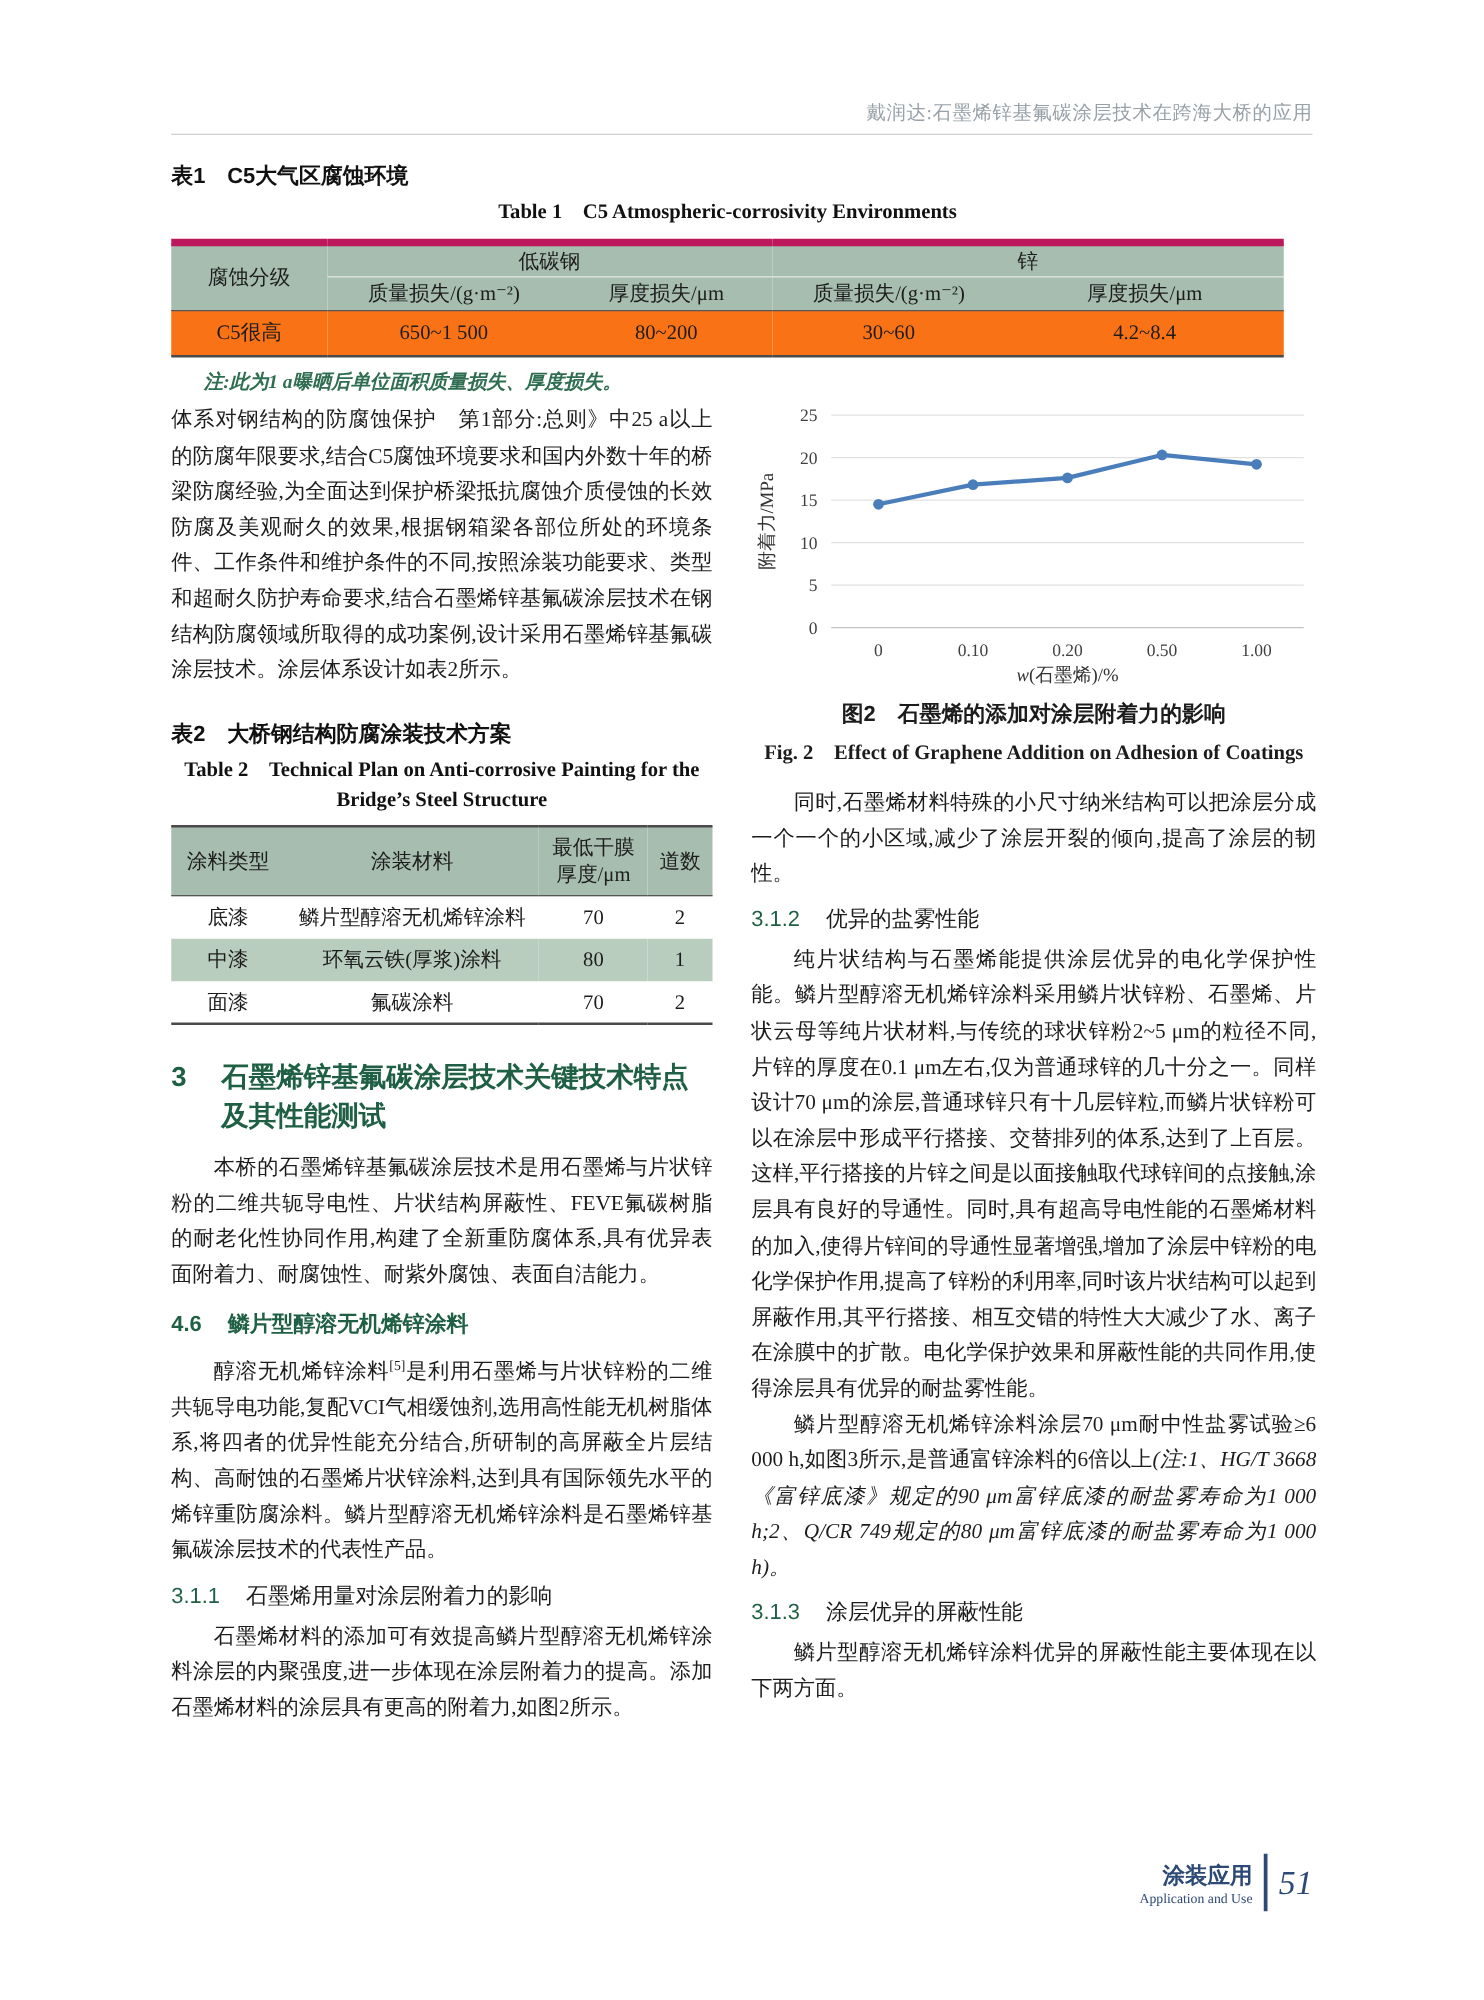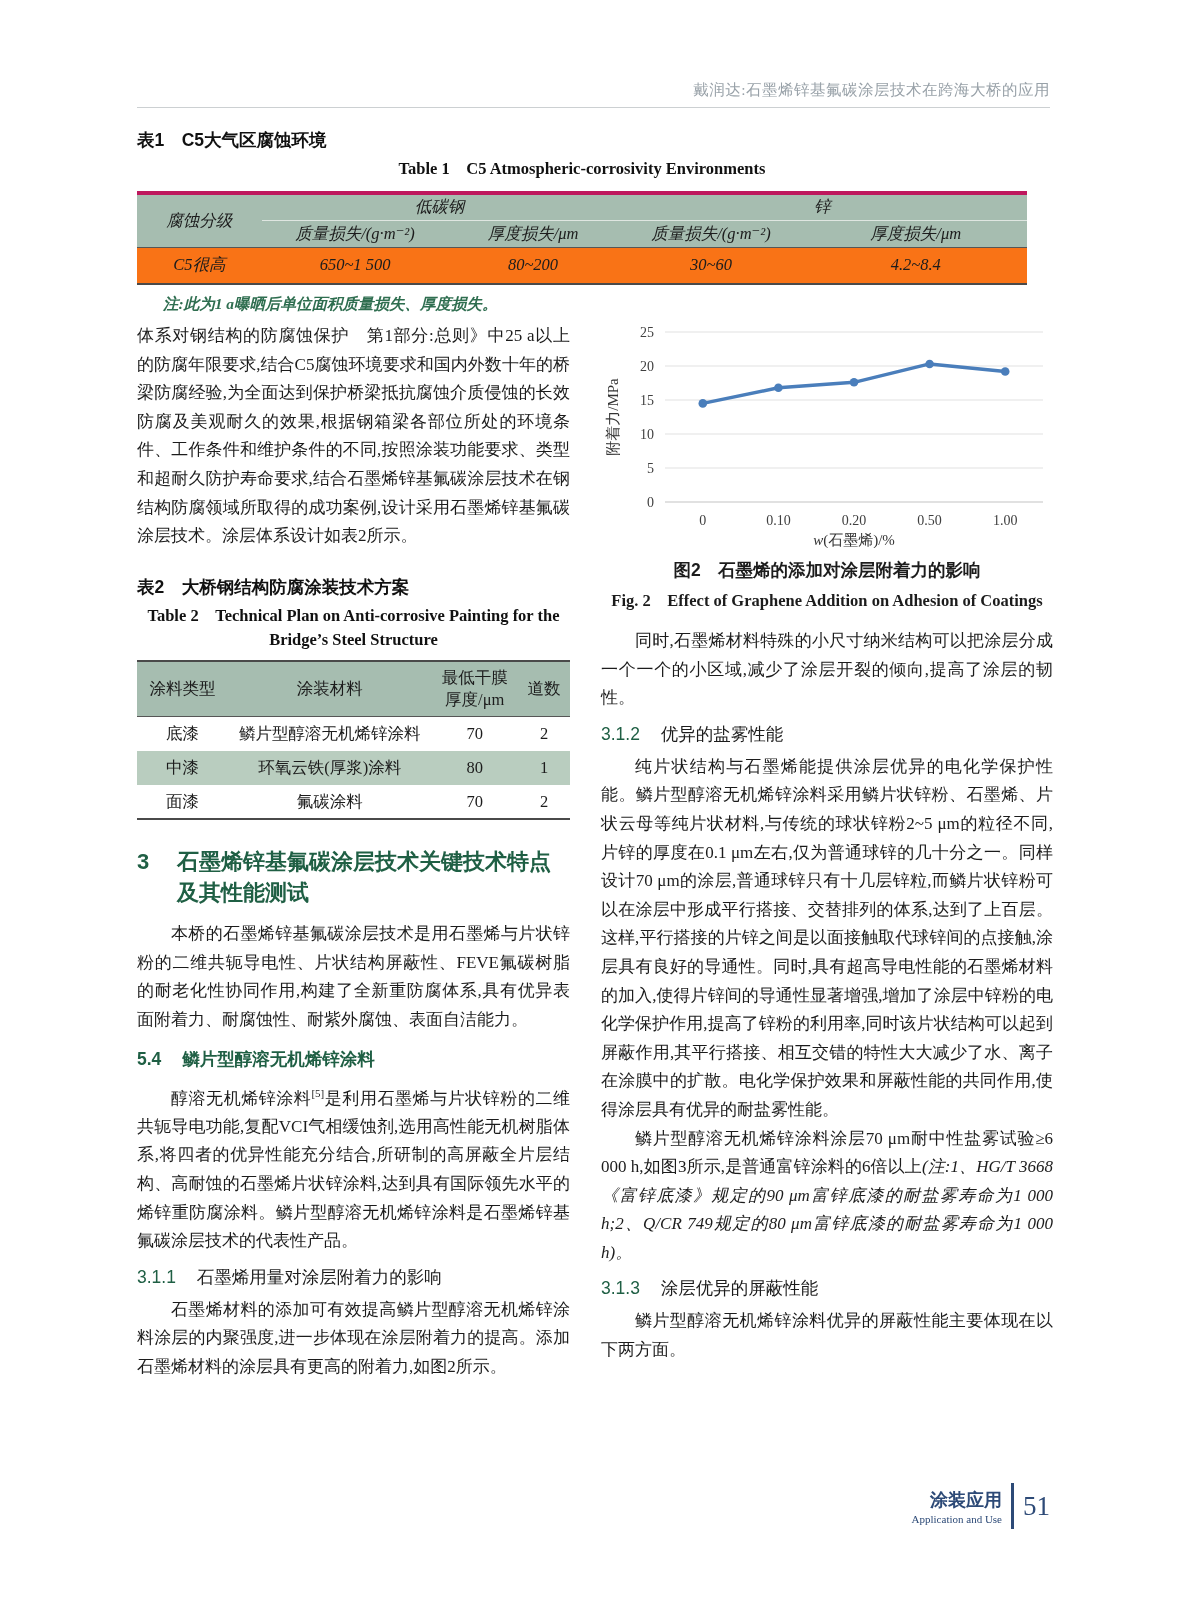--- a/index.html
+++ b/index.html
@@ -11,21 +11,21 @@
   }
   
   .hdr-text { position:absolute; top:80px; right:137px; font-size:15.5px; color:#98a1a8; letter-spacing:.5px; }
   .hdr-rule { position:absolute; left:137px; right:137px; top:107px; height:1px; background:#ccd0d2; }
   
   .cap-cn { font-family:"Liberation Sans","DejaVu Sans",sans-serif; font-weight:bold; font-size:17.5px; color:#111; }
   .cap-en { text-align:center; font-weight:bold; font-size:16.5px; color:#111; margin-top:5px; line-height:24px; }
   
   .t1-block { position:absolute; left:137px; top:128px; width:890px; }
   table { border-collapse:collapse; width:100%; }
-  .t1 { margin-top:10px; border-top:4px solid #be185d; border-bottom:2px solid #4a4a4a; font-size:16.5px;font-style:italic; }
+  .t1 { margin-top:10px; border-top:6px solid #be185d; border-bottom:2px solid #4a4a4a; font-size:16.5px; }
   .t1 th, .t1 td { text-align:center; font-weight:normal; }
   .t1 thead th { background:#a6bdb0; }
   .t1 .grp { border-bottom:1px solid #dfe6e1; height:27px; }
   .t1 .sub { height:27px; }
   .t1 .stub { background:#a6bdb0; }
   .t1 tbody td { height:37px; border-top:1px solid #565656; background:#f97316; }
   .t1-note { margin-top:9px; padding-left:26px; color:#2f6e50; font-style:italic; font-weight:bold; font-size:15.5px; }
   
   .col-left  { position:absolute; left:137px;  top:322px; width:433px; }
   .col-right { position:absolute; left:601px;  top:316px; width:452px; }
@@ -57,21 +57,21 @@
   .chart-wrap svg .tick { font-family:"Liberation Serif","DejaVu Serif",serif; font-size:14px; fill:#3f3f3f; }
   .chart-wrap svg .axis { font-family:"Liberation Serif","DejaVu Serif",serif; font-size:15px; fill:#333; }
   .fig-cap-cn { margin-top:6px; text-align:center; font-family:"Liberation Sans","DejaVu Sans",sans-serif; font-weight:bold; font-size:17.5px; }
   .fig-cap-en { margin-top:6px; margin-bottom:14px; text-align:center; font-weight:bold; font-size:16.5px; line-height:25px; }
   
   .footer { position:absolute; right:137px; top:1483px; display:flex; align-items:center; color:#2d4a77; }
   .f-left { text-align:right; margin-right:9px; }
   .f-cn { font-family:"Liberation Sans","DejaVu Sans",sans-serif; font-weight:bold; font-size:18px;text-align:right; }
   .f-en { font-size:11px; margin-top:1px; }
   .f-bar { width:3px; height:46px; background:#2d4a77; margin-right:9px; }
-  .f-num { font-size:27px; }
+  .f-num { font-size:27px;font-style:italic; }
 </style>
 </head>
 <body>
 
 <div class="page">
 
   <div class="hdr-text">戴润达:石墨烯锌基氟碳涂层技术在跨海大桥的应用</div>
   <div class="hdr-rule"></div>
 
   <div class="t1-block">
@@ -155,21 +155,21 @@
       </table>
     </div>
 
     <div class="sec-h1">
       <span class="num">3</span>
       <span>石墨烯锌基氟碳涂层技术关键技术特点及其性能测试</span>
     </div>
     <p class="body">本桥的石墨烯锌基氟碳涂层技术是用石墨烯与片状锌粉的二维共轭导电性、片状结构屏蔽性、FEVE氟碳树脂的耐老化性协同作用,构建了全新重防腐体系,具有优异表面附着力、耐腐蚀性、耐紫外腐蚀、表面自洁能力。</p>
 
     <div class="h2">
-      <span class="num">5.4</span>
+      <span class="num">4.6</span>
       <span>鳞片型醇溶无机烯锌涂料</span>
     </div>
     <p class="body"><span>醇溶无机烯锌涂料</span><sup>[5]</sup><span>是利用石墨烯与片状锌粉的二维共轭导电功能,复配VCI气相缓蚀剂,选用高性能无机树脂体系,将四者的优异性能充分结合,所研制的高屏蔽全片层结构、高耐蚀的石墨烯片状锌涂料,达到具有国际领先水平的烯锌重防腐涂料。鳞片型醇溶无机烯锌涂料是石墨烯锌基氟碳涂层技术的代表性产品。</span></p>
 
     <div class="h3">
       <span class="num">3.1.1</span>
       <span>石墨烯用量对涂层附着力的影响</span>
     </div>
     <p class="body">石墨烯材料的添加可有效提高鳞片型醇溶无机烯锌涂料涂层的内聚强度,进一步体现在涂层附着力的提高。添加石墨烯材料的涂层具有更高的附着力,如图2所示。</p>
   </div>

